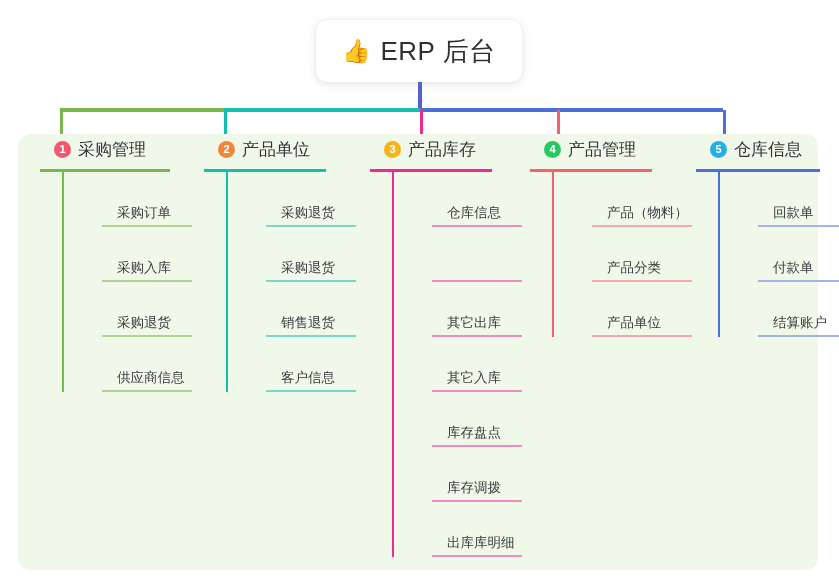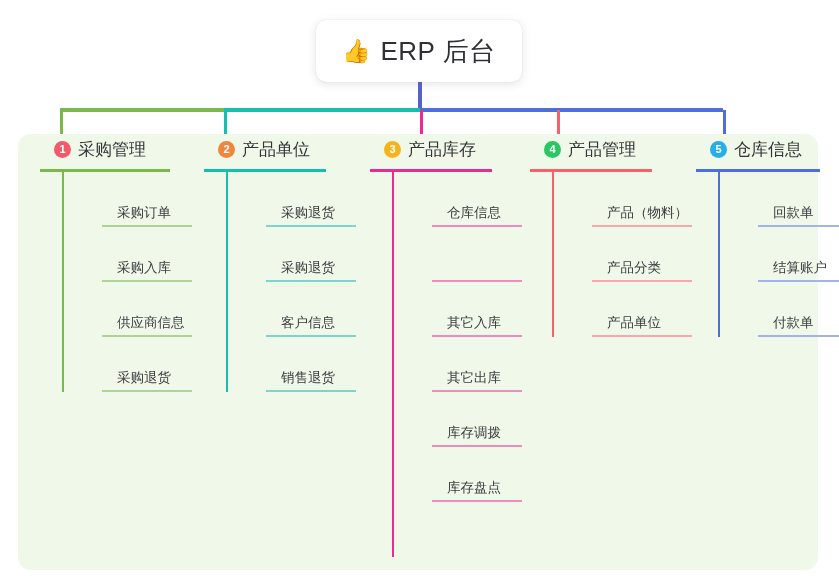--- a/index.html
+++ b/index.html
@@ -145,25 +145,25 @@
             <div class="spine" style="background: rgb(121, 184, 75); height: 220px;"></div>
             <div class="leaf">
               <div class="leaf-text">采购订单</div>
               <div class="leaf-underline" style="background: rgb(174, 211, 149); width: 90px;"></div>
             </div>
             <div class="leaf">
               <div class="leaf-text">采购入库</div>
               <div class="leaf-underline" style="background: rgb(174, 211, 149); width: 90px;"></div>
             </div>
             <div class="leaf">
+              <div class="leaf-text">采购退货</div>
+              <div class="leaf-underline" style="background: rgb(174, 211, 149); width: 90px;"></div>
+            </div>
+            <div class="leaf">
               <div class="leaf-text">供应商信息</div>
-              <div class="leaf-underline" style="background: rgb(174, 211, 149); width: 90px;"></div>
-            </div>
-            <div class="leaf">
-              <div class="leaf-text">采购退货</div>
               <div class="leaf-underline" style="background: rgb(174, 211, 149); width: 90px;"></div>
             </div>
           </div>
         </div>
         <div class="col" style="left: 186px; width: 128px;">
           <div class="col-head">
             <div class="badge" style="background: rgb(240, 134, 60);">2</div>
             <div class="col-title">产品单位</div>
           </div>
           <div class="head-underline" style="background: rgb(20, 191, 174); width: 122px;"></div>
@@ -171,58 +171,62 @@
             <div class="spine" style="background: rgb(20, 191, 174); height: 220px;"></div>
             <div class="leaf">
               <div class="leaf-text">采购退货</div>
               <div class="leaf-underline" style="background: rgb(126, 212, 203); width: 90px;"></div>
             </div>
             <div class="leaf">
               <div class="leaf-text">采购退货</div>
               <div class="leaf-underline" style="background: rgb(126, 212, 203); width: 90px;"></div>
             </div>
             <div class="leaf">
+              <div class="leaf-text">销售退货</div>
+              <div class="leaf-underline" style="background: rgb(126, 212, 203); width: 90px;"></div>
+            </div>
+            <div class="leaf">
               <div class="leaf-text">客户信息</div>
-              <div class="leaf-underline" style="background: rgb(126, 212, 203); width: 90px;"></div>
-            </div>
-            <div class="leaf">
-              <div class="leaf-text">销售退货</div>
               <div class="leaf-underline" style="background: rgb(126, 212, 203); width: 90px;"></div>
             </div>
           </div>
         </div>
         <div class="col" style="left: 352px; width: 128px;">
           <div class="col-head">
             <div class="badge" style="background: rgb(246, 179, 28);">3</div>
             <div class="col-title">产品库存</div>
           </div>
           <div class="head-underline" style="background: rgb(236, 42, 146); width: 122px;"></div>
           <div class="items">
             <div class="spine" style="background: rgb(236, 42, 146); height: 385px;"></div>
             <div class="leaf">
               <div class="leaf-text">仓库信息</div>
               <div class="leaf-underline" style="background: rgb(240, 139, 191); width: 90px;"></div>
             </div>
             <div class="leaf">
               <div class="leaf-underline" style="background: rgb(240, 139, 191); width: 90px;"></div>
             </div>
             <div class="leaf">
+              <div class="leaf-text">其它出库</div>
+              <div class="leaf-underline" style="background: rgb(240, 139, 191); width: 90px;"></div>
+            </div>
+            <div class="leaf">
               <div class="leaf-text">其它入库</div>
               <div class="leaf-underline" style="background: rgb(240, 139, 191); width: 90px;"></div>
             </div>
             <div class="leaf">
-              <div class="leaf-text">其它出库</div>
+              <div class="leaf-text">库存盘点</div>
               <div class="leaf-underline" style="background: rgb(240, 139, 191); width: 90px;"></div>
             </div>
             <div class="leaf">
               <div class="leaf-text">库存调拨</div>
               <div class="leaf-underline" style="background: rgb(240, 139, 191); width: 90px;"></div>
             </div>
             <div class="leaf">
-              <div class="leaf-text">库存盘点</div>
+              <div class="leaf-text">出库库明细</div>
               <div class="leaf-underline" style="background: rgb(240, 139, 191); width: 90px;"></div>
             </div>
           </div>
         </div>
         <div class="col" style="left: 512px; width: 128px;">
           <div class="col-head">
             <div class="badge" style="background: rgb(40, 199, 98);">4</div>
             <div class="col-title">产品管理</div>
           </div>
           <div class="head-underline" style="background: rgb(244, 98, 108); width: 122px;"></div>
@@ -248,25 +252,25 @@
             <div class="col-title">仓库信息</div>
           </div>
           <div class="head-underline" style="background: rgb(79, 111, 216); width: 124px;"></div>
           <div class="items">
             <div class="spine" style="background: rgb(79, 111, 216); height: 165px;"></div>
             <div class="leaf">
               <div class="leaf-text">回款单</div>
               <div class="leaf-underline" style="background: rgb(163, 179, 232); width: 82px;"></div>
             </div>
             <div class="leaf">
+              <div class="leaf-text">付款单</div>
+              <div class="leaf-underline" style="background: rgb(163, 179, 232); width: 82px;"></div>
+            </div>
+            <div class="leaf">
               <div class="leaf-text">结算账户</div>
               <div class="leaf-underline" style="background: rgb(163, 179, 232); width: 82px;"></div>
             </div>
-            <div class="leaf">
-              <div class="leaf-text">付款单</div>
-              <div class="leaf-underline" style="background: rgb(163, 179, 232); width: 82px;"></div>
-            </div>
           </div>
         </div>
       </div>
   </div>
 
 </div>
 
 </body></html>

